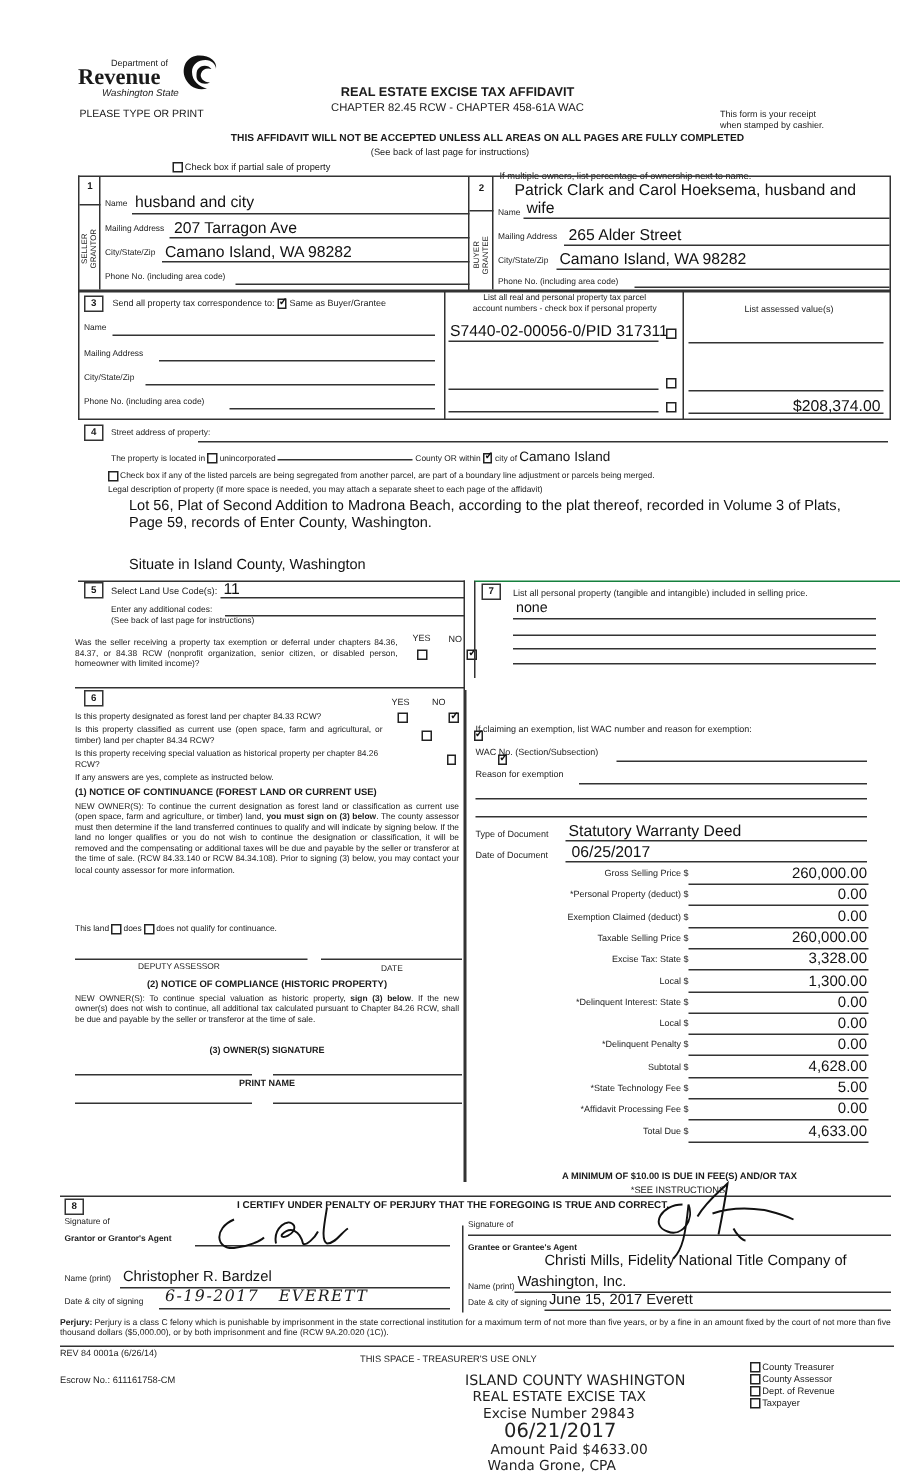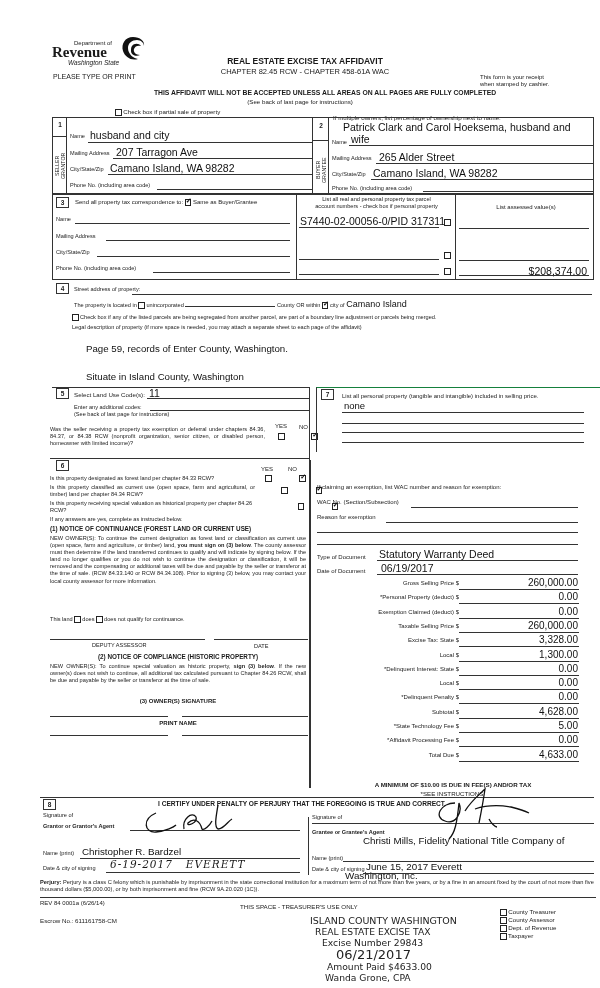--- a/index.html
+++ b/index.html
@@ -139,20 +139,21 @@
     <span>County OR within</span>
     <span class="cb checked"></span>
     <span>city of</span>
     <span class="hand" style="font-size:9px;">Camano Island</span>
   </div>
   <div class="abs lbl" style="left:20px;top:34px;width:520px;">
     <span class="cb"></span>
     <span>Check box if any of the listed parcels are being segregated from another parcel, are part of a boundary line adjustment or parcels being merged.</span>
   </div>
   <div class="abs lbl" style="left:20px;top:44px;width:520px;">Legal description of property (if more space is needed, you may attach a separate sheet to each page of the affidavit)</div>
+  <div class="abs hand" style="left:34px;top:52px;font-size:9.7px;">Lot 56, Plat of Second Addition to Madrona Beach, according to the plat thereof, recorded in Volume 3 of Plats,</div>
   <div class="abs hand" style="left:34px;top:63px;font-size:9.7px;">Page 59, records of Enter County, Washington.</div>
   <div class="abs hand" style="left:34px;top:91px;font-size:9.7px;">Situate in Island  County, Washington</div>
 </div>
 
 <div class="abs box" style="left:52px;top:387px;width:258px;height:71px;border-left:none;border-bottom:none;">
   <div class="abs secnum" style="left:4px;top:0px;">5</div>
   <div class="abs" style="left:22px;top:3px;font-size:6.2px;">Select Land Use Code(s):</div>
   <div class="abs hand" style="left:97px;top:-1px;">11</div>
   <div class="abs line" style="left:95px;top:10px;width:163px;"></div>
   <div class="abs lbl" style="left:22px;top:16px;">Enter any additional codes:</div>
@@ -229,21 +230,21 @@
   <div class="abs line" style="left:100px;top:47px;width:167px;"></div>
   <div class="abs lbl" style="left:6px;top:54px;font-size:6px;">Reason for exemption</div>
   <div class="abs line" style="left:75px;top:62px;width:192px;"></div>
   <div class="abs line" style="left:6px;top:72px;width:261px;"></div>
   <div class="abs line" style="left:6px;top:84px;width:261px;"></div>
 
   <div class="abs lbl" style="left:6px;top:94px;font-size:6px;">Type of Document</div>
   <div class="abs hand" style="left:68px;top:88px;">Statutory Warranty Deed</div>
   <div class="abs line" style="left:66px;top:100px;width:201px;"></div>
   <div class="abs lbl" style="left:6px;top:108px;font-size:6px;">Date of Document</div>
-  <div class="abs hand" style="left:70px;top:102px;">06/19/2017</div>
+  <div class="abs hand" style="left:70px;top:102px;">06/25/2017</div>
   <div class="abs line" style="left:66px;top:114px;width:201px;"></div>
 
   <div id="tax-rows" class="abs" style="left:0;top:116px;width:284px;">
       <div class="abs" style="left: 0px; top: 0px; width: 284px; height: 14.3px;">
         <div class="abs lbl right" style="left: 0px; top: 4px; width: 148px; font-size: 6px;">Gross Selling Price $</div>
         <div class="abs line" style="left: 148px; top: 13px; width: 120px;"></div>
         <div class="abs hand right" style="left: 150px; top: 1px; width: 117px; font-size: 10px;">260,000.00</div>
       </div>
       <div class="abs" style="left: 0px; top: 14.3px; width: 284px; height: 14.3px;">
         <div class="abs lbl right" style="left: 0px; top: 4px; width: 148px; font-size: 6px;">*Personal Property (deduct) $</div>
@@ -332,21 +333,21 @@
 
   <div class="abs" style="left:268px;top:20px;height:58px;border-left:1px solid #333;"></div>
   <div class="abs lbl" style="left:272px;top:17px;">Signature of</div>
   <div class="abs lbl bold" style="left:272px;top:32px;">Grantee or Grantee's Agent</div>
   <div class="abs line" style="left:272px;top:26px;width:282px;"></div>
   <svg class="abs" style="left:375px;top:-14px;" width="120" height="58" viewBox="0 0 120 58">
     <path d="M40 20 C26 20 18 34 30 38 C40 42 48 30 44 20 C42 40 40 50 34 56 M50 28 C56 18 64 12 70 6 C68 20 66 30 64 40 M60 26 C72 22 84 22 96 24 C104 26 110 28 114 30 M74 36 C76 40 80 44 82 44" fill="none" stroke="#111" stroke-width="1.3"></path>
   </svg>
   <div class="abs hand" style="left:323px;top:38px;font-size:9.8px;">Christi Mills, Fidelity National Title Company of</div>
   <div class="abs lbl" style="left:272px;top:58px;">Name (print)</div>
-  <div class="abs hand" style="left:305px;top:52px;font-size:9.8px;margin-top:21px;">Washington, Inc.</div>
+  <div class="abs hand" style="left:305px;top:52px;font-size:9.8px;">Washington, Inc.</div>
   <div class="abs line" style="left:303px;top:64px;width:251px;"></div>
   <div class="abs lbl" style="left:272px;top:69px;">Date &amp; city of signing</div>
   <div class="abs hand" style="left:326px;top:64px;font-size:9.8px;">June 15, 2017 Everett</div>
   <div class="abs line" style="left:323px;top:76px;width:231px;"></div>
 </div>
 
 <div class="abs lbl" style="left:40px;top:879px;width:556px;line-height:7px;font-size:5.7px;">
   <b>Perjury:</b><span> Perjury is a class C felony which is punishable by imprisonment in the state correctional institution for a maximum term of not more than five years, or by a fine in an amount fixed by the court of not more than five thousand dollars ($5,000.00), or by both imprisonment and fine (RCW 9A.20.020 (1C)).</span>
 </div>
 <div class="abs" style="left:40px;top:897px;width:556px;border-top:0.8px solid #333;"></div>

